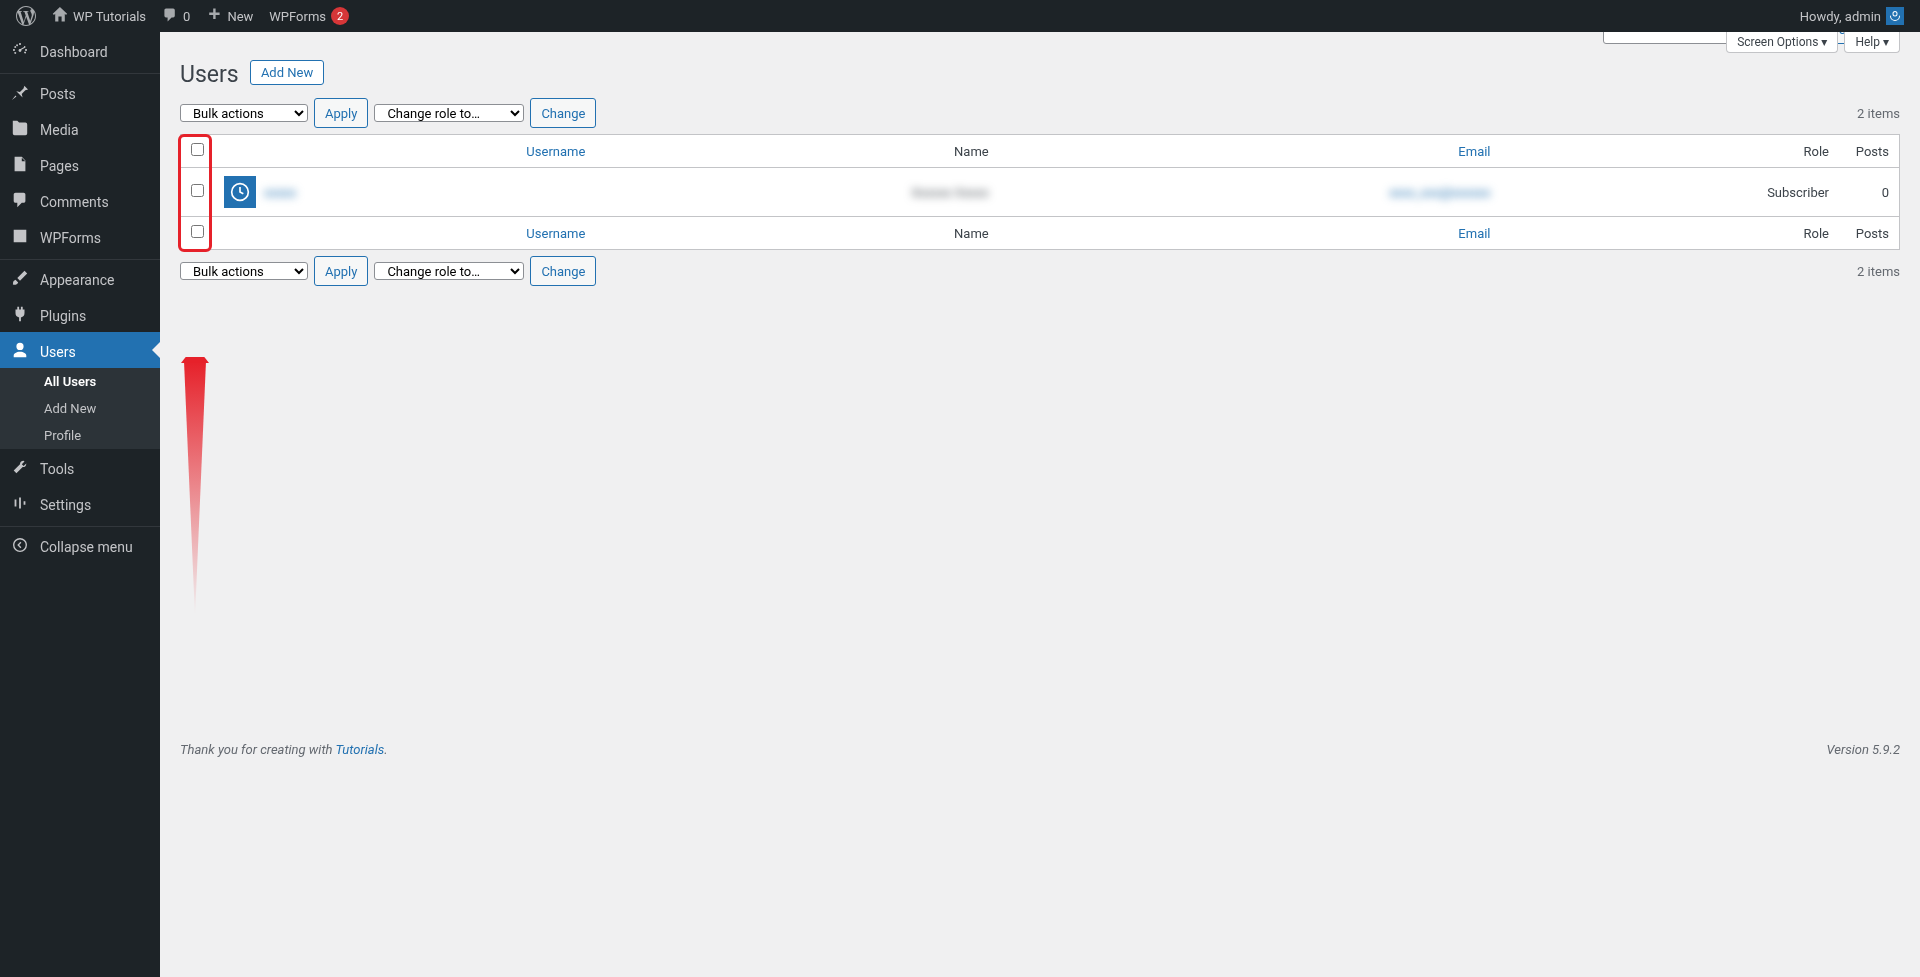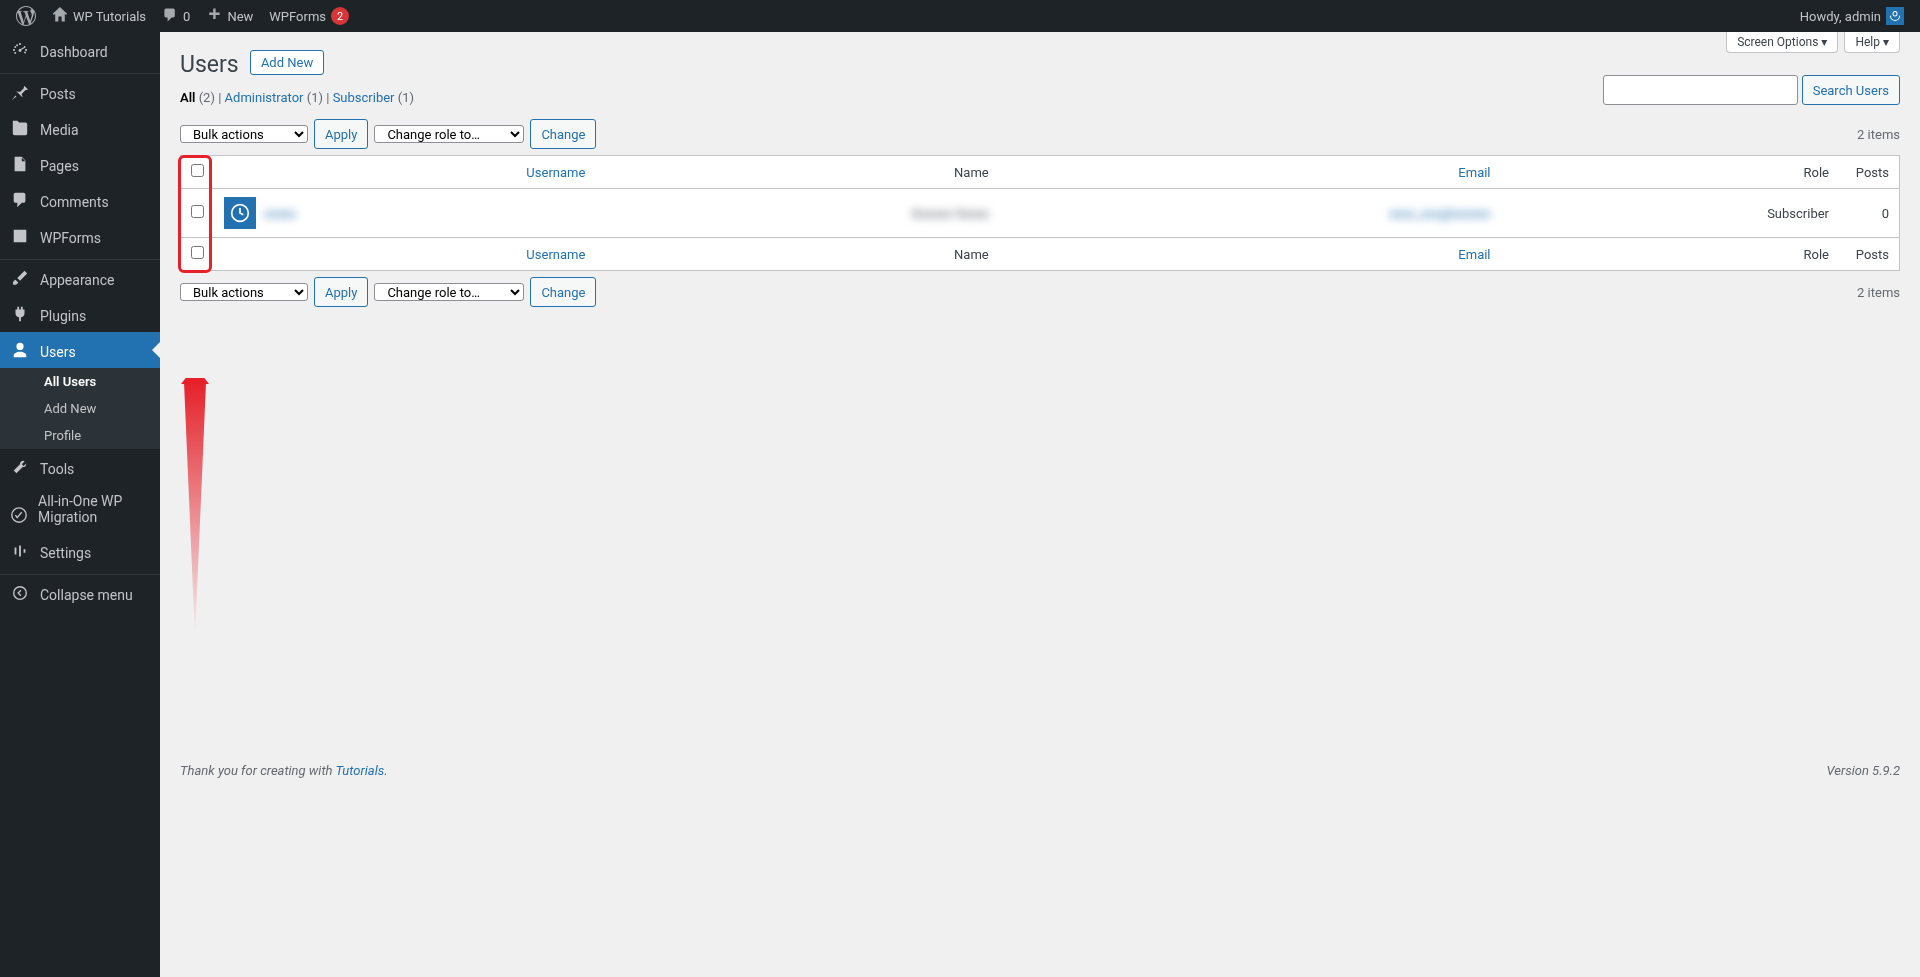--- a/index.html
+++ b/index.html
@@ -21,21 +21,21 @@
     .menu-item.current { background:#2271b1; color:#fff; position:relative; }
     .menu-item.current::after { content:''; position:absolute; right:0; top:50%; margin-top:-8px; border:8px solid transparent; border-right-color:#f0f0f1; }
     .menu-icon { width:20px; height:20px; display:inline-flex; align-items:center; justify-content:center; fill:currentColor; }
     .menu-icon svg { width:18px; height:18px; }
     .submenu { background:#2c3338; }
     .submenu-item { padding:6px 12px; font-size:13px; color:#c3c4c7; cursor:pointer;margin-left:32px; }
     .submenu-item.current { color:#fff; font-weight:600; }
     .menu-sep { border-top:1px solid #32373c; margin:5px 0 0; }
     
     
-    .main { margin-left:160px; margin-top:32px; padding:10px 20px 40px; position:relative; min-height:calc(100vh - 32px); }
+    .main { margin-left:160px; margin-top:32px; padding:20px 20px 40px; position:relative; min-height:calc(100vh - 32px); }
     .screen-meta { position:absolute; top:0; right:20px; display:flex; gap:6px; }
     .screen-meta-btn { background:#fff; border:1px solid #c3c4c7; border-top:none; border-radius:0 0 4px 4px; padding:3px 10px; font-size:12px; cursor:pointer; display:flex; align-items:center; gap:3px; }
     
     .page-title { font-size:23px; font-weight:400; margin:0; padding:9px 0 4px; display:inline-block; }
     .page-title-action { display:inline-block; margin-left:8px; padding:4px 10px; border:1px solid #2271b1; color:#2271b1; background:#fff; border-radius:3px; font-size:13px; cursor:pointer; vertical-align:5px; }
     
     .subsubsub { margin:8px 0; font-size:13px; }
     .subsubsub a { color:#2271b1; text-decoration:none; }
     .subsubsub .current { color:#000; font-weight:600; }
     .subsubsub .sep { color:#646970; }
@@ -212,29 +212,20 @@
       <span class="menu-icon">
         <svg viewBox="0 0 20 20" fill="currentColor">
           <path d="M14 3a4 4 0 0 0-4 4l-7 7 3 3 7-7a4 4 0 0 0 4-4l-3 3-2-2 3-3-1-1z"></path>
         </svg>
       </span>
       <span>Tools</span>
     </div>
   <div class="menu-item">
       <span class="menu-icon">
         <svg viewBox="0 0 20 20" fill="currentColor">
-          <circle cx="10" cy="10" r="8" stroke="currentColor" stroke-width="1.5" fill="none"></circle>
-          <path d="M6 10l2 3 5-6" stroke="currentColor" stroke-width="1.5" fill="none"></path>
-        </svg>
-      </span>
-      <span>All-in-One WP Migration</span>
-    </div>
-  <div class="menu-item">
-      <span class="menu-icon">
-        <svg viewBox="0 0 20 20" fill="currentColor">
           <path d="M4 6h2v8H4zm5-2h2v12H9zm5 4h2v4h-2z"></path>
         </svg>
       </span>
       <span>Settings</span>
     </div>
   <div class="menu-sep"></div>
   <div class="menu-item">
       <span class="menu-icon">
         <svg viewBox="0 0 20 20" fill="currentColor">
           <circle cx="10" cy="10" r="7" fill="none" stroke="currentColor" stroke-width="1.5"></circle>
@@ -253,27 +244,20 @@
       </div>
     <div class="screen-meta-btn">
         <span>Help</span> 
         <span>▾</span>
       </div>
   </div>
   
   <h1 class="page-title">Users</h1>
   <a class="page-title-action">Add New</a>
   
-  <div class="subsubsub">
-    <span class="current"><span>All</span></span> <span class="count">(2)</span>
-    <span class="sep"> | </span>
-    <a>Administrator</a> <span class="count">(1)</span>
-    <span class="sep"> | </span>
-    <a>Subscriber</a> <span class="count">(1)</span>
-  </div>
   
   <div class="search-box">
     <input type="search" class="search-input" style="">
     <button class="button">Search Users</button>
   </div>
   
   <div class="tablenav">
     <div class="tablenav-left">
       <select><option>Bulk actions</option></select>
       <button class="button">Apply</button>

